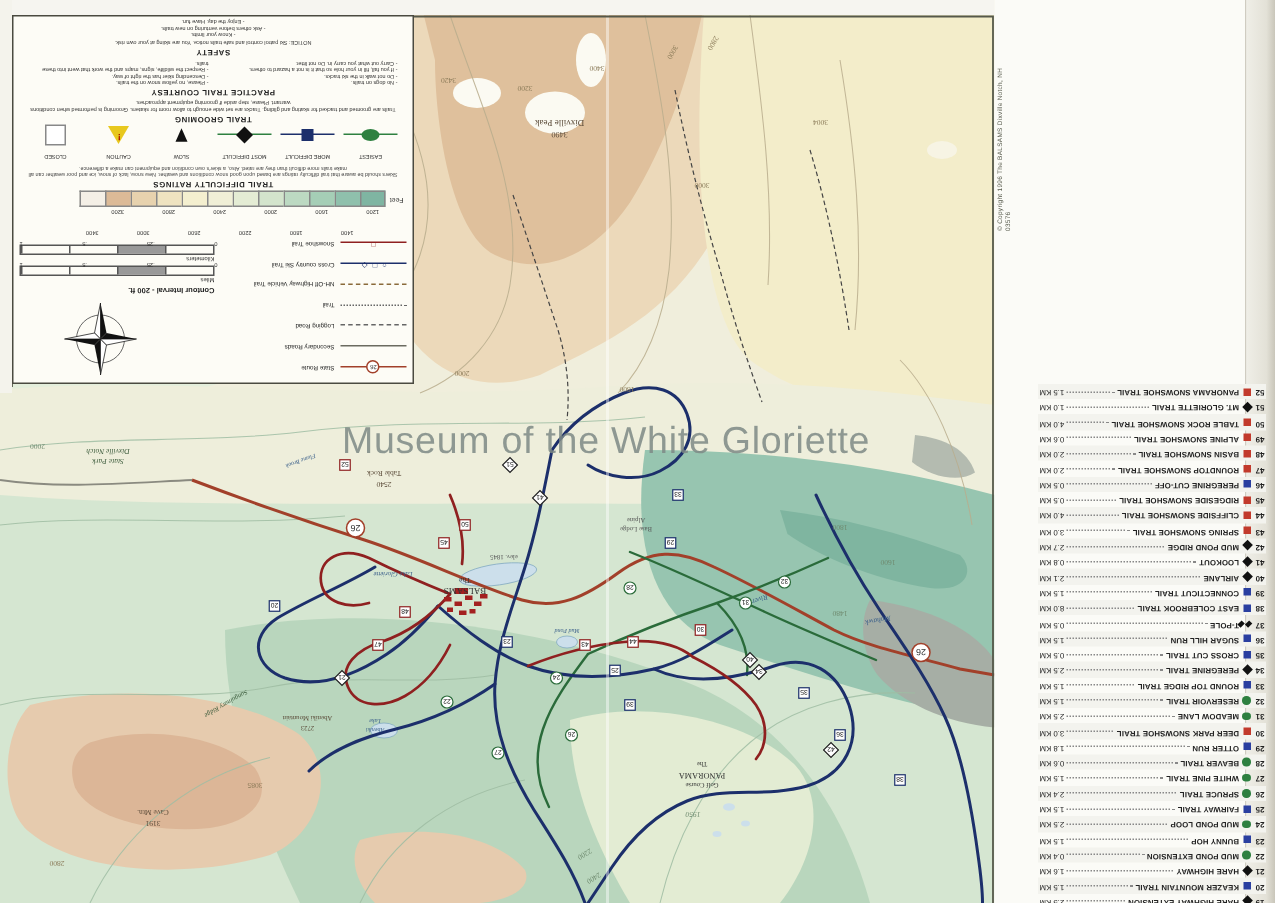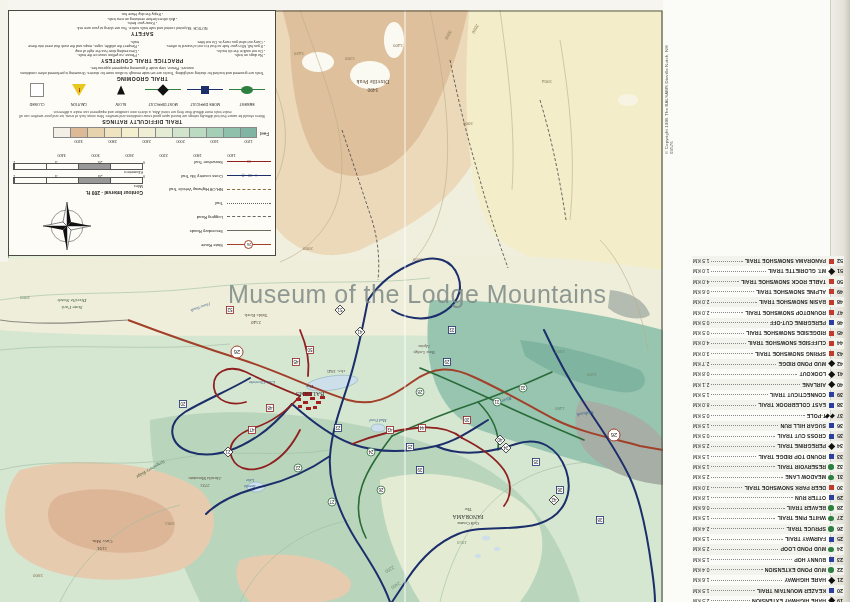--- a/index.html
+++ b/index.html
@@ -334,21 +334,21 @@
         </g>
     </svg>
   </div>
 
   <div class="top-strip"></div>
   <div class="left-strip"></div>
   <div class="right-paper"></div>
   <div class="crease"></div>
   <div class="edge-shade"></div>
 
-  <div id="watermark">Museum of the Lodge Mountains</div>
+  <div id="watermark">Museum of the White Gloriette</div>
 
   <div id="legend-box">
     <div class="rot180">
       <div id="legend-inner">
         <div class="leg-top">
           <div class="leg-lines" id="leg-lines">
               <div class="legline">
     <span class="ln state-route">
                   <span class="glyphs"></span>
                   <span class="shield-sm">26</span>

